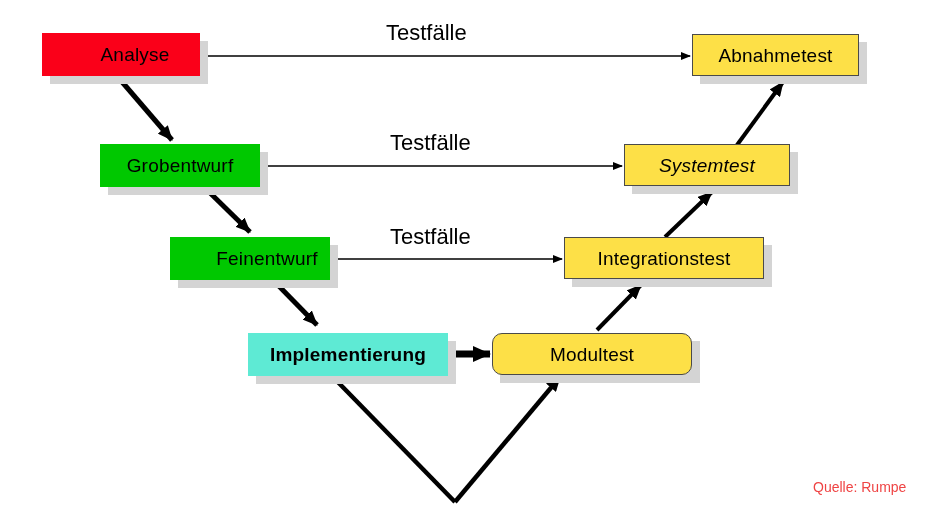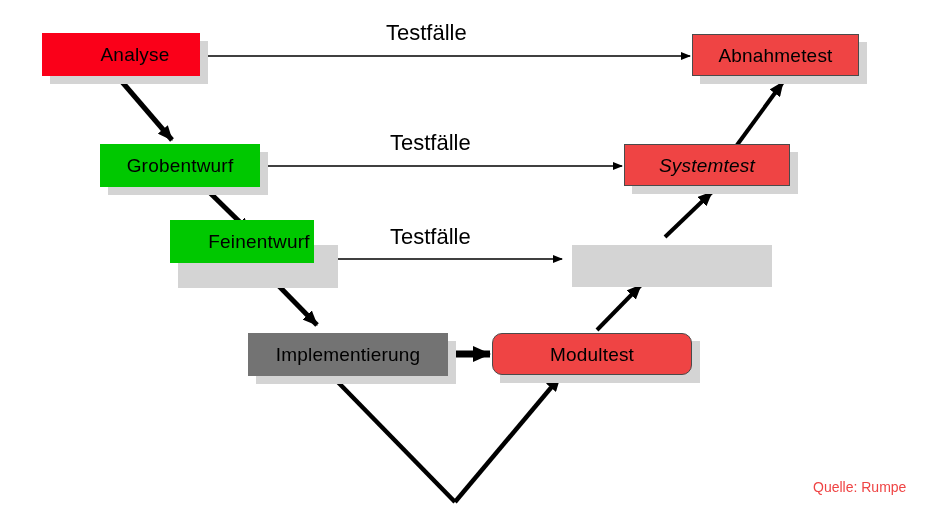--- a/index.html
+++ b/index.html
@@ -42,22 +42,22 @@
     display: block;
   }
   
   .shadow {
     position: absolute;
     background: #d4d4d4;
     z-index: 1;
   }
   .n-red    { background: #fa0019; border: none; padding-left: 28px; }
   .n-green  { background: #00c800; border: none; }
-  .n-blue   { background: #737373; border: none; }
-  .n-gray   { background: #ef4444; border: 1.6px solid #4a4a4a; text-align: right; }
+  .n-blue   { background: #5eead4; border: none; font-weight: bold; }
+  .n-gray   { background: #fde047; border: 1.6px solid #4a4a4a; text-align: right; }
 
   .caption {
     position: absolute;
     font-size: 14px;
     color: #ef4444;
     white-space: nowrap;
     z-index: 4;
   }
   .edge-label {
     position: absolute;
@@ -107,40 +107,43 @@
   <div class="node n-red" style="left:42px; top:33px; width:158px; height:43px;">
     <span class="label">Analyse</span>
   </div>
 
   <div class="shadow" style="left:108px; top:152px; width:160px; height:43px;"></div>
   <div class="node n-green" style="left:100px; top:144px; width:160px; height:43px;">
     <span class="label">Grobentwurf</span>
   </div>
 
   <div class="shadow" style="left:178px; top:245px; width:160px; height:43px;"></div>
-  <div class="node n-green" style="left:170px; top:220px; width:144px; height:43px;padding-left:34px;">
+  <div class="node n-green" style="left:170px; top:237px; width:160px; height:43px;padding-left:34px;">
     <span class="label">Feinentwurf</span>
   </div>
 
   <div class="shadow" style="left:256px; top:341px; width:200px; height:43px;"></div>
   <div class="node n-blue" style="left:248px; top:333px; width:200px; height:43px;">
     <span class="label">Implementierung</span>
   </div>
 
   <div class="shadow" style="left:700px; top:42px; width:167px; height:42px;"></div>
   <div class="node n-gray" style="left:692px; top:34px; width:167px; height:42px;">
     <span class="label">Abnahmetest</span>
   </div>
 
   <div class="shadow" style="left:632px; top:152px; width:166px; height:42px;"></div>
   <div class="node n-gray" style="left:624px; top:144px; width:166px; height:42px;font-style:italic;">
     <span class="label">Systemtest</span>
   </div>
 
   <div class="shadow" style="left:572px; top:245px; width:200px; height:42px;"></div>
+  <div class="node n-gray" style="left:564px; top:237px; width:200px; height:42px;">
+    <span class="label">Integrationstest</span>
+  </div>
 
   <div class="shadow" style="left:500px; top:341px; width:200px; height:42px;"></div>
   <div class="node n-gray" style="left:492px; top:333px; width:200px; height:42px;border-radius:10px;">
     <span class="label">Modultest</span>
   </div>
 
   <div class="edge-label" style="left:386px; top:20px;">Testfälle</div>
   <div class="edge-label" style="left:390px; top:130px;">Testfälle</div>
   <div class="edge-label" style="left:390px; top:224px;">Testfälle</div>
 

